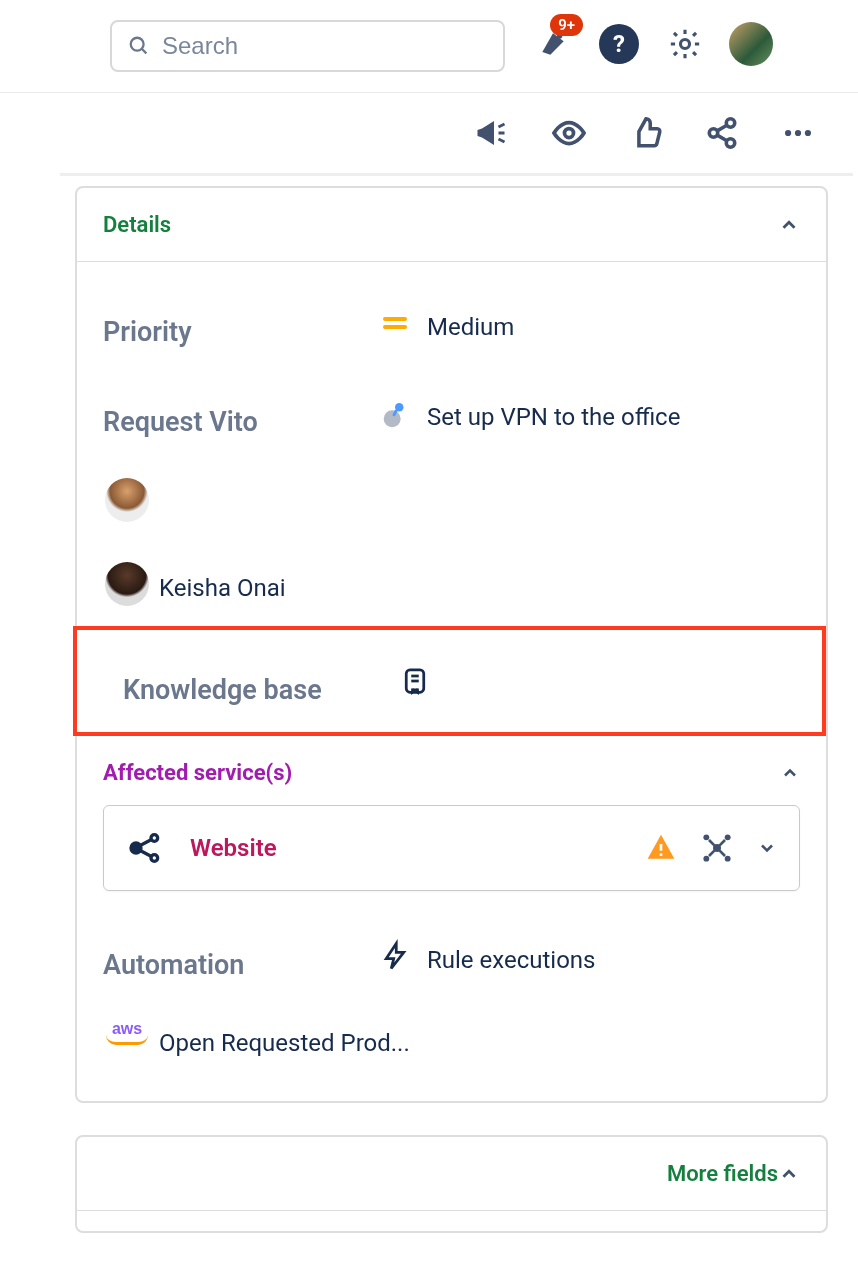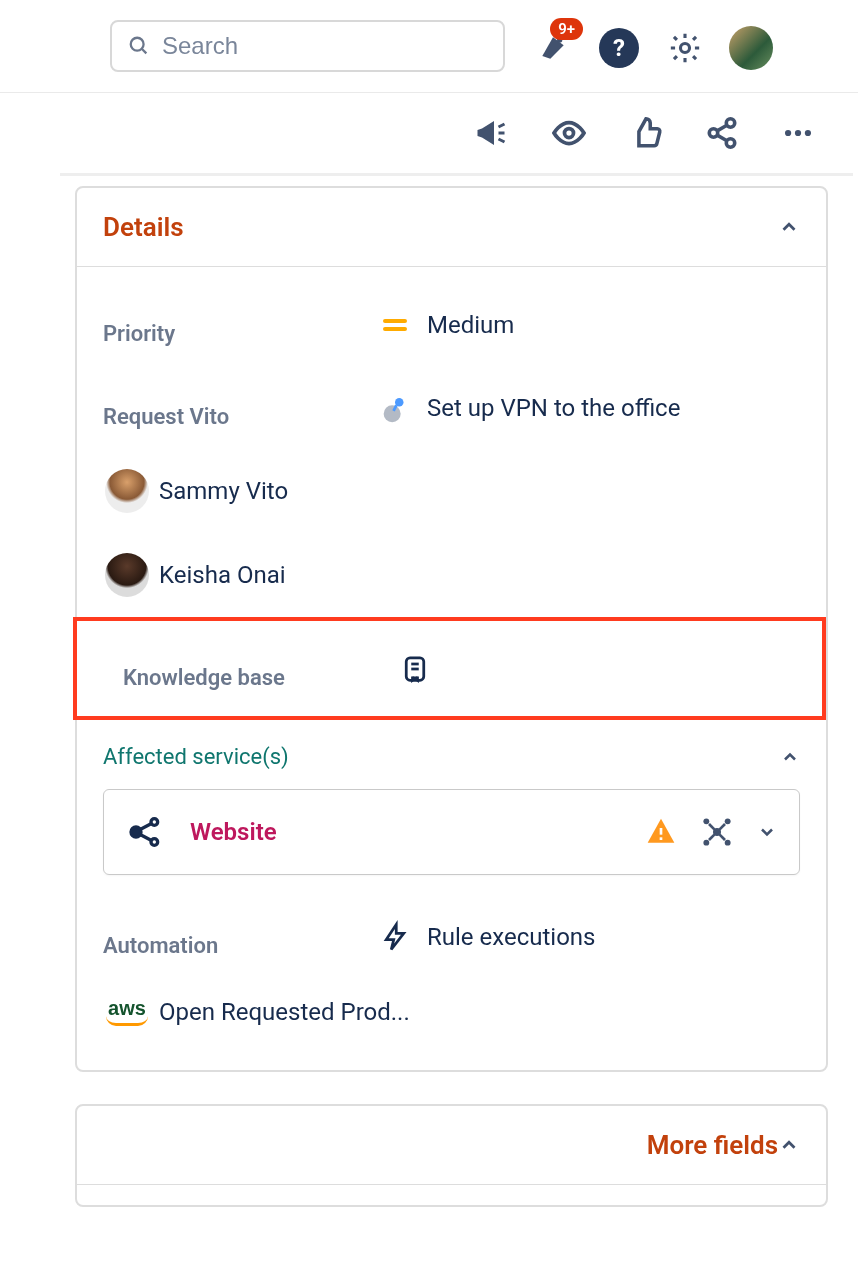--- a/index.html
+++ b/index.html
@@ -4,21 +4,21 @@
 <style>
   * { box-sizing: border-box; margin: 0; padding: 0; }
   body {
     font-family: -apple-system, BlinkMacSystemFont, "Segoe UI", Roboto, sans-serif;
     background: #fff;
     color: #172B4D;
     width: 858px;
   }
   .topbar {
     display: flex;
-    align-items: flex-end;
+    align-items: flex-start;
     padding: 20px 30px 20px 110px;
     gap: 18px;
     border-bottom: 1px solid #eaeaea;
   }
   .search-box {
     display: flex;
     align-items: center;
     border: 2px solid #d8d8d8;
     border-radius: 8px;
     padding: 10px 16px;
@@ -73,51 +73,52 @@
   }
   .panel-header {
     display: flex;
     justify-content: space-between;
     align-items: center;
     padding: 24px 26px;
     border-bottom: 1px solid #ddd;
     cursor: pointer;
   }
   .panel-title {
-    font-size: 26px;
+    font-size: 22px;
     font-weight: 600;
-    color: #c2410c;
+    color: #15803d;
   }
   .panel-body { padding: 16px 0 24px 0; }
   .field-row {
     display: flex;
     align-items: center;
     padding: 20px 26px;
     gap: 8px;
   }
   .field-label {
     flex: 0 0 260px;
-    font-size: 22px;
+    font-size: 27px;
     font-weight: 600;
     color: #6B778C;
     margin-top: 18px;
   }
   .field-icon {
     width: 48px;
     display: flex;
     align-items: center;
     justify-content: center;
   }
   .field-value {
     font-size: 24px;
     color: #172B4D;
     white-space: nowrap;
     overflow: hidden;
     text-overflow: ellipsis;
     flex: 1;
+    margin-top: 8px;
   }
   .person-avatar {
     width: 44px; height: 44px; border-radius: 50%;
   }
   .avatar-sammy { background: radial-gradient(circle at 50% 30%, #d9a06b 0%, #8a5a36 45%, #ededed 55%); }
   .avatar-keisha { background: radial-gradient(circle at 50% 30%, #5a3a2a 0%, #2a1a12 50%, #dcdcdc 58%); }
   .priority-medium {
     display:flex; flex-direction:column; gap:4px; width:24px;
   }
   .priority-medium span{ height:4px; background:#FFAB00; border-radius:2px; width:24px; }
@@ -125,38 +126,38 @@
     border: 4px solid #FF3B1F;
     margin: 0 0px 0 -4px;
     padding-right: 22px;
     padding-left: 20px;
   }
   .kb-highlight .field-row { padding: 26px 26px; }
   .subheader {
     display:flex; justify-content:space-between; align-items:center;
     padding: 24px 26px 10px 26px; cursor:pointer;
   }
-  .subheader-title { font-size:22px; font-weight:400; color:#0f766e; }
+  .subheader-title { font-size:22px; font-weight:700; color:#a21caf; }
   .service-card {
     margin: 10px 26px;
     border: 1px solid #c9c9c9;
     border-radius: 6px;
     padding: 22px 22px;
     display:flex;
     align-items:center;
     gap: 24px;
     box-shadow: 0 1px 2px rgba(0,0,0,0.04);
   }
   .service-name { flex:1; font-size:24px; font-weight:600; color:#be185d; }
   .panel2 {
     margin: 32px 30px 0 75px;
     border: 2px solid #ddd;
     border-radius: 8px;
   }
-  .aws-logo { font-family: Arial, sans-serif; font-size:20px; font-weight:700; color:#14532d; text-align:center; line-height:1; }
+  .aws-logo { font-family: Arial, sans-serif; font-size:16px; font-weight:700; color:#8b5cf6; text-align:center; line-height:1; }
   .aws-smile { width:42px; height:10px; border-bottom: 3px solid #FF9900; border-radius: 0 0 40px 40px; margin-top:-2px;}
   svg { display:block; }
 </style>
 </head>
 <body>
 
 <div class="topbar">
   <div class="search-box">
     <span>
       <svg width="22" height="22" viewBox="0 0 24 24" fill="none" stroke="#6B778C" stroke-width="2.5">
@@ -254,21 +255,20 @@
             <path d="M13 10 L11 14" stroke="#4C9AFF" stroke-width="2"></path>
           </svg>
       </div>
       <div class="field-value">Set up VPN to the office</div>
     </div>
 
     <div class="field-row">
       <div class="field-icon">
         <div class="person-avatar avatar-sammy"></div>
       </div>
-      <div class="field-value">Sammy Vito</div>
     </div>
 
     <div class="field-row">
       <div class="field-icon">
         <div class="person-avatar avatar-keisha"></div>
       </div>
       <div class="field-value">Keisha Onai</div>
     </div>
 
     <div class="kb-highlight">

